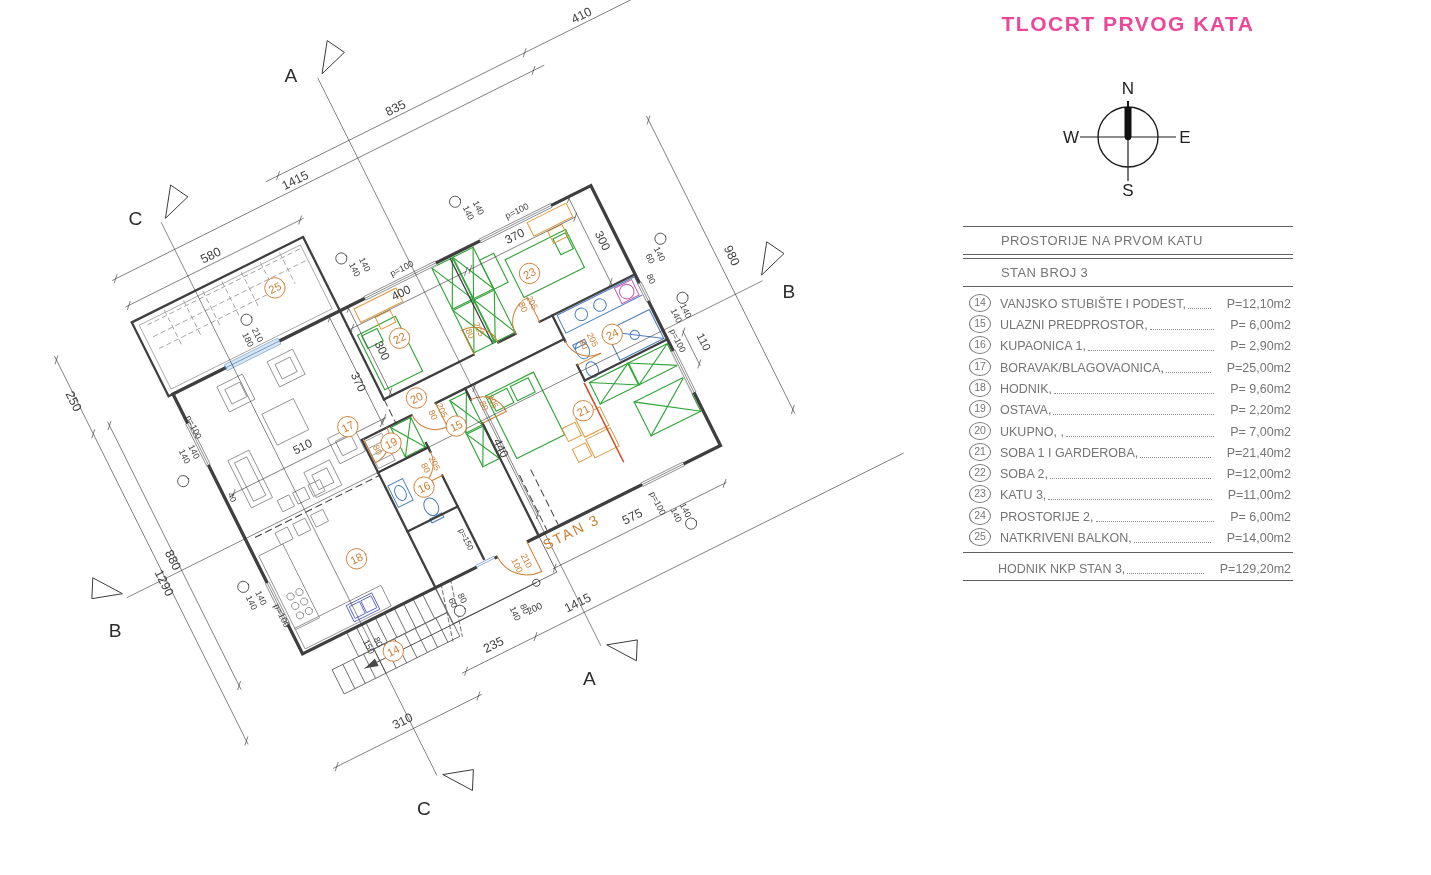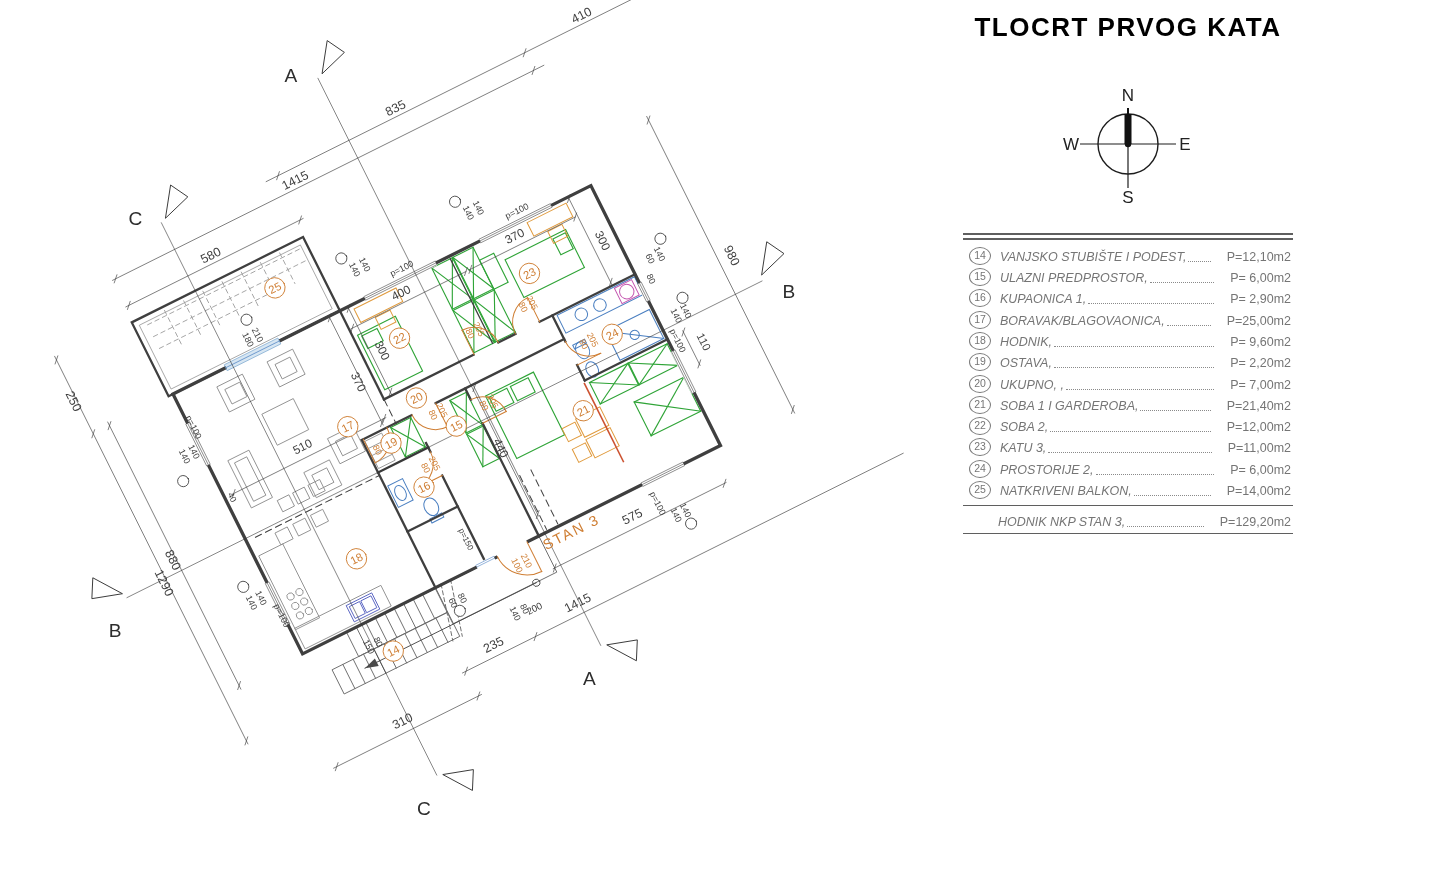--- a/index.html
+++ b/index.html
@@ -1,30 +1,30 @@
 <!DOCTYPE html>
 <html><head>
 <meta charset="utf-8">
 <style>
   html,body{margin:0;padding:0;background:#ffffff;}
   body{width:1431px;height:875px;position:relative;overflow:hidden;
        font-family:"Liberation Sans", sans-serif;}
   .plan-wrap{position:absolute;left:0;top:0;width:965px;height:875px;}
   .panel{position:absolute;left:963px;top:0;width:330px;height:875px;color:#6e6e6e;}
-  .panel-title{margin-top:12px;text-align:center;font-size:26px;font-weight:bold;
-               color:#000000;letter-spacing:1.5px;white-space:nowrap;}
+  .panel-title{margin-top:12px;text-align:center;font-size:21px;font-weight:bold;
+               color:#ec4899;letter-spacing:1.5px;white-space:nowrap;}
   .compass{display:block;margin:34px auto 0 auto;}
   .sched{margin-top:26px;font-size:12.5px;color:#757575;}
   .rule{border-top:1.2px solid #5f5f5f;margin:0;}
   .rule.dbl{border-bottom:1.2px solid #5f5f5f;height:2.5px;}
   .sched-head{padding:6px 0 6px 38px;font-size:13px;letter-spacing:0.4px;}
   .row{display:flex;align-items:flex-end;height:21.3px;line-height:15px;}
   .row .badge{flex:0 0 20px;height:16px;margin:0 9px 0 6px;border:1px solid #7a7a7a;
       border-radius:50%;font-size:10.5px;text-align:center;line-height:15px;color:#757575;}
-  .row .lbl{white-space:nowrap;padding-right:1px;font-style:italic;}
+  .row .lbl{white-space:nowrap;padding-right:1px;}
   .row .leader{flex:1;border-bottom:1.6px dotted #8a8a8a;margin:0 1px 3px 1px;min-width:8px;}
   .row .area{white-space:nowrap;text-align:right;padding-left:15px;}
   .rows-block{padding:4px 2px 6px 0;}
   .total-block{padding:3px 2px 3px 0;}
   svg text{font-family:"Liberation Sans", sans-serif;}
 </style>
 </head>
 <body>
 
 <div class="plan-wrap">
@@ -518,21 +518,23 @@
       <line x1="0" y1="-25" x2="0" y2="-31" stroke="#111" stroke-width="2"></line>
     </g>
     <text x="0" y="-38" text-anchor="middle" font-size="17" fill="#222">N</text>
     <text x="57" y="11" text-anchor="middle" font-size="17" fill="#222">E</text>
     <text x="0" y="64" text-anchor="middle" font-size="17" fill="#222">S</text>
     <text x="-57" y="11" text-anchor="middle" font-size="17" fill="#222">W</text>
   </svg>
 
   <div class="sched">
     <div class="rule"></div>
+    <div class="sched-head">PROSTORIJE NA PRVOM KATU</div>
     <div class="rule dbl"></div>
+    <div class="sched-head">STAN BROJ 3</div>
     <div class="rule"></div>
     <div class="rows-block" id="sched-rows">
         <div class="row">
           <span class="badge">14</span>
           <span class="lbl">VANJSKO STUBIŠTE I PODEST,</span>
           <span class="leader"></span>
           <span class="area">P=12,10m2</span>
         </div>
         <div class="row">
           <span class="badge">15</span>

